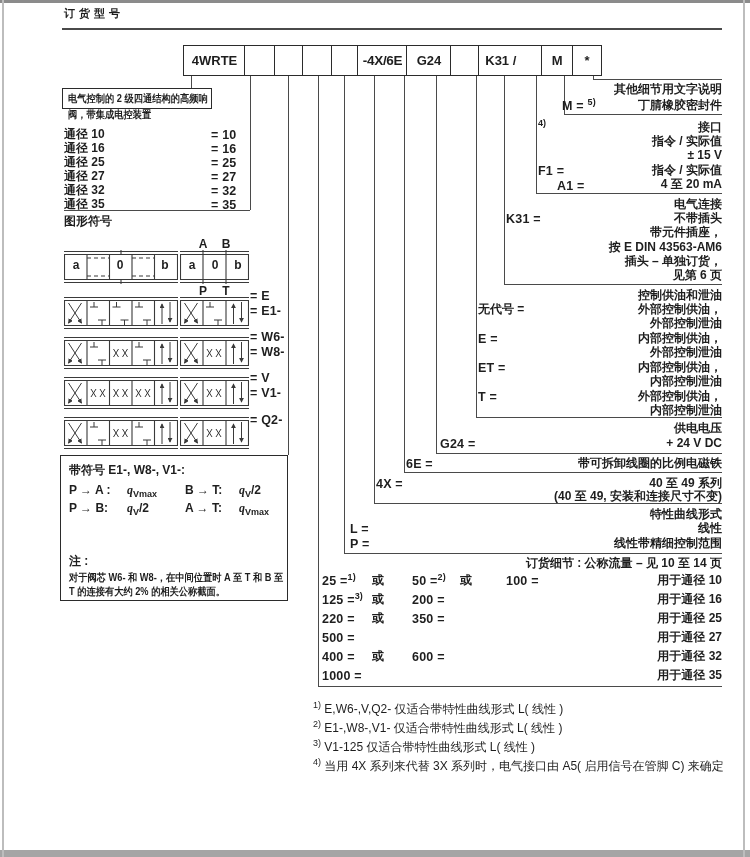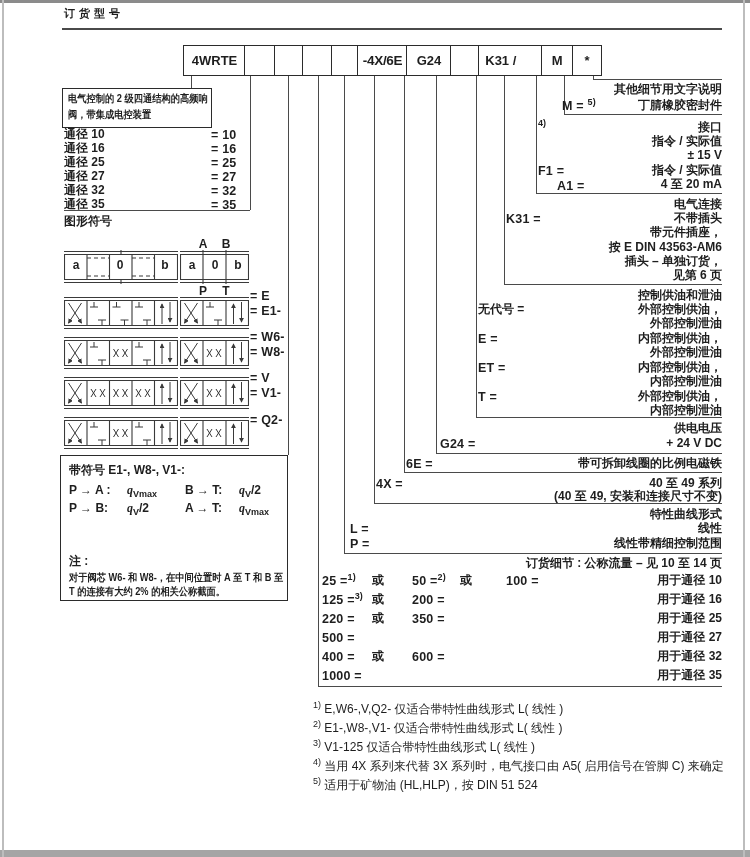--- a/index.html
+++ b/index.html
@@ -81,21 +81,21 @@
   <div class="hl" style="left:536px;top:193px;width:186px;"></div>
   <div class="hl" style="left:504px;top:284px;width:218px;"></div>
   <div class="hl" style="left:476px;top:417px;width:246px;"></div>
   <div class="hl" style="left:436px;top:453px;width:286px;"></div>
   <div class="hl" style="left:404px;top:472px;width:318px;"></div>
   <div class="hl" style="left:374px;top:503px;width:348px;"></div>
   <div class="hl" style="left:344px;top:553px;width:378px;"></div>
   <div class="hl" style="left:318px;top:686px;width:404px;"></div>
   <div class="hl" style="left:64px;top:210px;width:186px;"></div>
 
-  <div class="boxed" style="left:62px;top:88px;width:150px;height:40px;text-decoration:underline;">
+  <div class="boxed" style="left:62px;top:88px;width:150px;height:21px;text-decoration:underline;">
     <div class="t cn" style="left:5px;top:3px;font-size:10.5px;"><span class="squeeze">电气控制的 2 级四通结构的高频响</span></div>
     <div class="t cn" style="left:5px;top:19px;font-size:10.5px;"><span class="squeeze">阀，带集成电控装置</span></div>
   </div>
 
   <div class="t cn" style="left:64px;top:128px;">通径 10</div>
   <div class="t code" style="left:211px;top:128px;">= 10</div>
   <div class="t cn" style="left:64px;top:142px;">通径 16</div>
   <div class="t code" style="left:211px;top:142px;">= 16</div>
   <div class="t cn" style="left:64px;top:156px;">通径 25</div>
   <div class="t code" style="left:211px;top:156px;">= 25</div>
@@ -329,15 +329,14 @@
   </div>
   <div style="position:absolute;left:318px;top:669px;width:404px;height:15px;">
     <span class="t code" style="left:4px;top:0;">1000 =</span>
     <span class="t cn" style="right:0;top:0;">用于通径 35</span>
   </div>
 
   <div class="t cn" style="left:313px;top:703px;font-weight:400;"><sup>1)</sup> <span>E,W6-,V,Q2- 仅适合带特性曲线形式 L( 线性 )</span></div>
   <div class="t cn" style="left:313px;top:722px;font-weight:400;"><sup>2)</sup> <span>E1-,W8-,V1- 仅适合带特性曲线形式 L( 线性 )</span></div>
   <div class="t cn" style="left:313px;top:741px;font-weight:400;"><sup>3)</sup> <span>V1-125 仅适合带特性曲线形式 L( 线性 )</span></div>
   <div class="t cn" style="left:313px;top:760px;font-weight:400;"><sup>4)</sup> <span>当用 4X 系列来代替 3X 系列时，电气接口由 A5( 启用信号在管脚 C) 来确定</span></div>
-  <div class="t cn" style="left:313px;top:779px;font-weight:400;"><sup>5)</sup> <span>适用于矿物油 (HL,HLP)，按 DIN 51 524</span></div>
 
 </div>
 
 </body></html>

